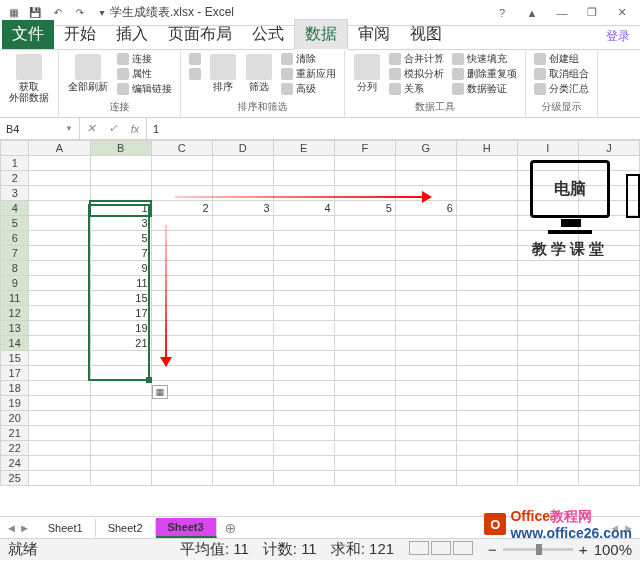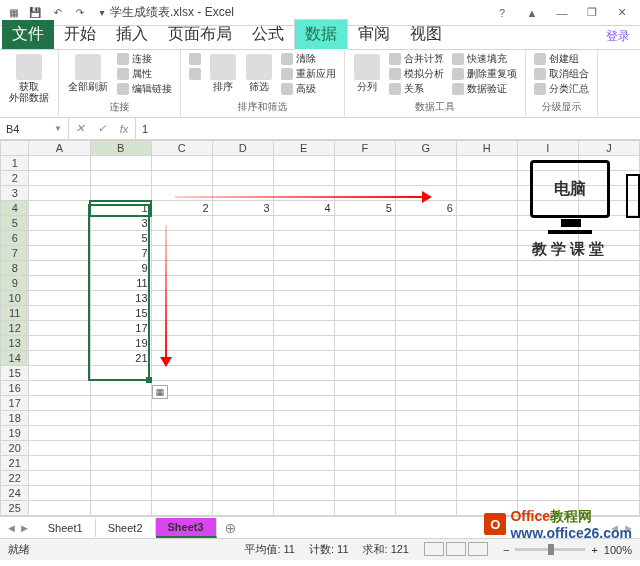--- a/index.html
+++ b/index.html
@@ -10,39 +10,39 @@
 .tb-left { display: flex; gap: 6px; padding-left: 6px; align-items: center; }
 .tb-left .ico { width: 16px; height: 16px; display: inline-flex; align-items: center; justify-content: center; color: #555; font-size: 10px; }
 .tb-title { flex: 1; text-align: left; font-size: 12px; color: #444; }
 .tb-right { display: flex; gap: 2px; padding-right: 4px; }
 .tb-right .btn { width: 28px; height: 20px; display: inline-flex; align-items: center; justify-content: center; color: #666; font-size: 11px; }
 
 
 .tabs { height: 24px; background: #fff; display: flex; align-items: flex-end; padding-left: 2px; border-bottom: 1px solid #d4d4d4; }
 .tab { padding: 4px 10px; font-size: 16px; color: #333; cursor: pointer; }
 .tab.file { background: #217346; color: #fff; }
-.tab.active { color: #217346; border: 1px solid #d4d4d4; border-bottom: 1px solid #fff; margin-bottom: -1px; background: #5eead4; }
+.tab.active { color: #217346; border: 1px solid #d4d4d4; border-bottom: 1px solid #fff; margin-bottom: -1px; background: #e5e5e5; }
 .tabs .spacer { flex: 1; }
 .tabs .signin { padding: 4px 10px; font-size: 12px; color: #8b5cf6; }
 
 
 .ribbon { height: 68px; background: #fff; border-bottom: 1px solid #d4d4d4; display: flex; }
 .rgroup { border-right: 1px solid #e0e0e0; padding: 2px 6px; display: flex; flex-direction: column; justify-content: space-between; }
 .rgroup .buttons { display: flex; gap: 4px; align-items: flex-start; flex: 1; }
 .rgroup .glabel { font-size: 10px; color: #666; text-align: center; padding-bottom: 1px; }
 .rbtn { display: flex; flex-direction: column; align-items: center; gap: 1px; padding: 2px 3px; cursor: pointer; font-size: 10px; line-height: 1.1; text-align: center; }
 .rbtn .ic { width: 18px; height: 18px; background: #ddd; border-radius: 2px; }
 .rbtn.big .ic { width: 26px; height: 26px; }
 .rcol { display: flex; flex-direction: column; gap: 1px; font-size: 10px; }
 .rcol .row { display: flex; align-items: center; gap: 3px; cursor: pointer; padding: 1px 2px; line-height: 1.2; }
 .rcol .row .sic { width: 12px; height: 12px; background: #ccc; border-radius: 2px; }
 
 
 .fbar { height: 22px; display: flex; border-bottom: 1px solid #d4d4d4; align-items: stretch; }
-.namebox { width: 69px; border-right: 1px solid #d4d4d4; display: flex; align-items: center; padding: 0 6px; font-size: 11px; justify-content: space-between; text-align: right; }
+.namebox { width: 80px; border-right: 1px solid #d4d4d4; display: flex; align-items: center; padding: 0 6px; font-size: 11px; justify-content: space-between; text-align: right; }
 .namebox .dd { color: #888; font-size: 8px; }
 .fx-btns { display: flex; align-items: center; border-right: 1px solid #d4d4d4; }
 .fx-btns span { width: 22px; text-align: center; color: #888; font-style: italic; font-size: 11px; }
 .formula { flex: 1; display: flex; align-items: center; padding: 0 6px; font-size: 11px; }
 
 
 .gridwrap { position: relative; height: 376px; overflow: hidden; }
 table.grid { border-collapse: collapse; table-layout: fixed; width: 640px; }
 table.grid th, table.grid td { border: 1px solid #d4d4d4; height: 15px; font-size: 11px; font-weight: normal; padding: 0 3px; text-align: right; background: #fff; }
 table.grid th { background: #f3f3f3; text-align: center; color: #444; }
@@ -72,21 +72,21 @@
 
 
 .sheettabs { height: 22px; border-top: 1px solid #d4d4d4; display: flex; align-items: center; background: #fff; font-size: 11px; }
 .sheettabs .nav { display: flex; gap: 2px; padding: 0 6px; color: #888; }
 .sheettabs .stab { padding: 3px 12px; border-right: 1px solid #d4d4d4; cursor: pointer; text-align: center; }
 .sheettabs .stab.active { background: #d946ef; border-bottom: 2px solid #217346; font-weight: bold; }
 .sheettabs .add { padding: 0 8px; color: #888; cursor: pointer; font-size: 14px; }
 .sheettabs .scroll { flex: 1; display: flex; justify-content: flex-end; padding-right: 6px; color: #aaa; }
 
 
-.status { height: 22px; background: #f3f3f3; border-top: 1px solid #d4d4d4; display: flex; align-items: center; font-size: 11px; padding: 0 8px; gap: 14px; }
+.status { height: 22px; background: #f3f3f3; border-top: 1px solid #d4d4d4; display: flex; align-items: center; font-size: 15px; padding: 0 8px; gap: 14px; }
 .status .sp { flex: 1; }
 .status .views span { display: inline-block; width: 20px; height: 14px; border: 1px solid #aaa; margin: 0 1px; }
 .status .zoom { display: flex; align-items: center; gap: 6px; }
 .status .slider { width: 70px; height: 3px; background: #ccc; position: relative; }
 .status .slider .th { position: absolute; left: 33px; top: -4px; width: 6px; height: 11px; background: #888; }
 
 
 .footer-wm { position: absolute; right: 8px; bottom: 26px; display: flex; align-items: center; gap: 4px; font-size: 14px; font-weight: bold; }
 .footer-wm .o { width: 22px; height: 22px; background: #d83b01; color: #fff; display: flex; align-items: center; justify-content: center; border-radius: 2px; font-size: 13px; }
 .footer-wm .t1 { color: #d83b01; }
@@ -392,33 +392,20 @@
           <td></td>
           <td></td>
           <td></td>
           <td></td>
           <td></td>
           <td></td>
           <td></td>
           <td></td>
         </tr>
 <tr>
-          <th class="rowh sel">10</th>
-          <td></td>
-          <td class="selcell">13</td>
-          <td></td>
-          <td></td>
-          <td></td>
-          <td></td>
-          <td></td>
-          <td></td>
-          <td></td>
-          <td></td>
-        </tr>
-<tr>
           <th class="rowh sel">11</th>
           <td></td>
           <td class="selcell">15</td>
           <td></td>
           <td></td>
           <td></td>
           <td></td>
           <td></td>
           <td></td>
           <td></td>
@@ -458,33 +445,20 @@
           <td></td>
           <td></td>
           <td></td>
           <td></td>
           <td></td>
           <td></td>
           <td></td>
         </tr>
 <tr>
           <th class="rowh">15</th>
-          <td></td>
-          <td></td>
-          <td></td>
-          <td></td>
-          <td></td>
-          <td></td>
-          <td></td>
-          <td></td>
-          <td></td>
-          <td></td>
-        </tr>
-<tr>
-          <th class="rowh">16</th>
           <td></td>
           <td></td>
           <td></td>
           <td></td>
           <td></td>
           <td></td>
           <td></td>
           <td></td>
           <td></td>
           <td></td>
@@ -639,16 +613,16 @@
         <div class="th"></div>
       </div>
     <span>+</span>
     <span>100%</span>
   </div>
 </div>
 
 <div class="footer-wm">
   <div class="o">O</div>
   <div>
-    <span class="t1">Office</span><span style="color:#4d7c0f">教程网</span>
+    <span class="t1">Office</span><span style="color:#ec4899">教程网</span>
     <span class="t2">www.office26.com</span>
   </div>
 </div>
 
 </body></html>

